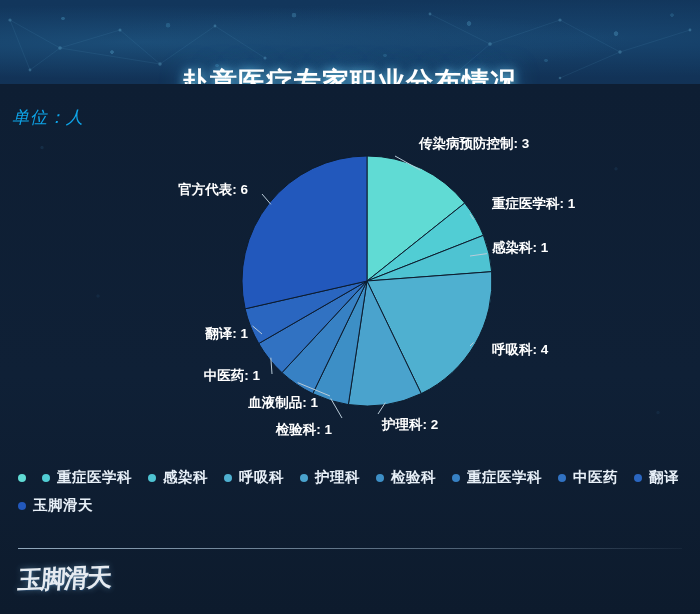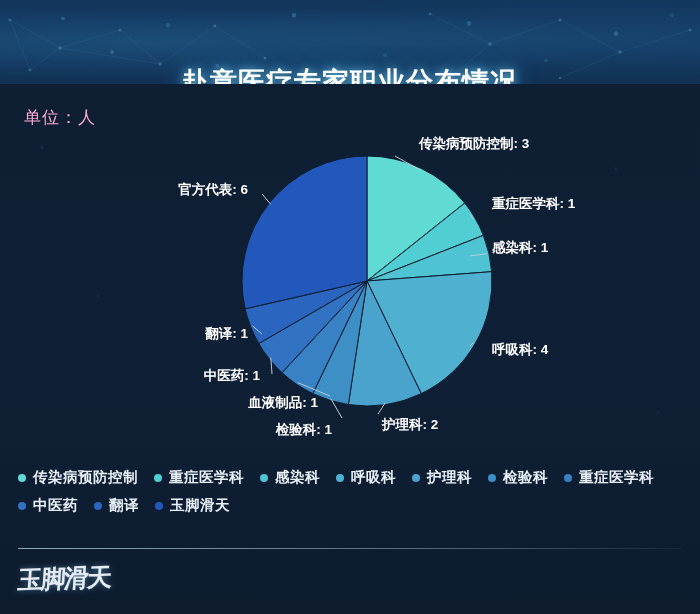--- a/index.html
+++ b/index.html
@@ -46,22 +46,22 @@
     position:absolute;left:0;top:84px;width:700px;height:530px;
     background:
       radial-gradient(circle at 6% 12%, rgba(60,130,180,.14) 0 1.2px, transparent 2px),
       radial-gradient(circle at 14% 40%, rgba(60,130,180,.10) 0 1.2px, transparent 2px),
       radial-gradient(circle at 88% 16%, rgba(60,130,180,.12) 0 1.2px, transparent 2px),
       radial-gradient(circle at 94% 62%, rgba(60,130,180,.10) 0 1.2px, transparent 2px),
       linear-gradient(180deg,#0e1e33 0%,#0f2036 55%,#0d1b2d 100%);
   }
 
   .unit-label{
-    position:absolute;left:24px;top:106px;
-    font-size:17px;color:#f9a8d4;letter-spacing:1px;
+    position:absolute;left:12px;top:106px;
+    font-size:17px;color:#0ea5e9;letter-spacing:1px;font-style:italic;
   }
 
   
   .chart-wrap{position:absolute;left:0;top:84px;width:700px;height:365px;text-align:right;}
   .chart-svg{display:block;}
   .slice{stroke:#0d1c2e;stroke-width:1;}
   .leader{stroke:#b9cbd8;stroke-width:1;fill:none;}
   .pie-label{
     fill:#ffffff;font-family:"Liberation Sans","DejaVu Sans",sans-serif;
     font-size:13.5px;font-weight:bold;
@@ -162,21 +162,20 @@
         <text x="318" y="323" text-anchor="end" class="pie-label">血液制品: 1</text>
         <text x="260" y="296" text-anchor="end" class="pie-label">中医药: 1</text>
         <text x="248" y="254" text-anchor="end" class="pie-label">翻译: 1</text>
         <text x="248" y="110" text-anchor="end" class="pie-label">官方代表: 6</text>
       </svg>
   </div>
 
   <div class="legend" id="legend">
       <div class="legend-item">
         <span class="legend-dot" style="background: rgb(96, 219, 212);"></span>
-        <span class="legend-text">传染病预防控制</span>
       </div>
       <div class="legend-item">
         <span class="legend-dot" style="background: rgb(81, 205, 212);"></span>
         <span class="legend-text">重症医学科</span>
       </div>
       <div class="legend-item">
         <span class="legend-dot" style="background: rgb(78, 195, 210);"></span>
         <span class="legend-text">感染科</span>
       </div>
       <div class="legend-item">

